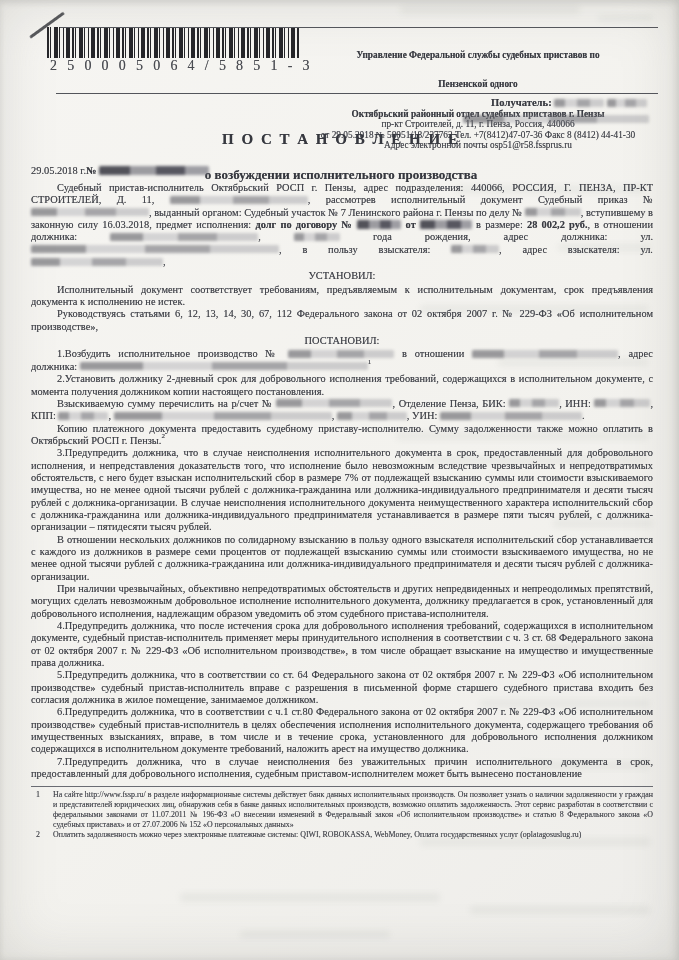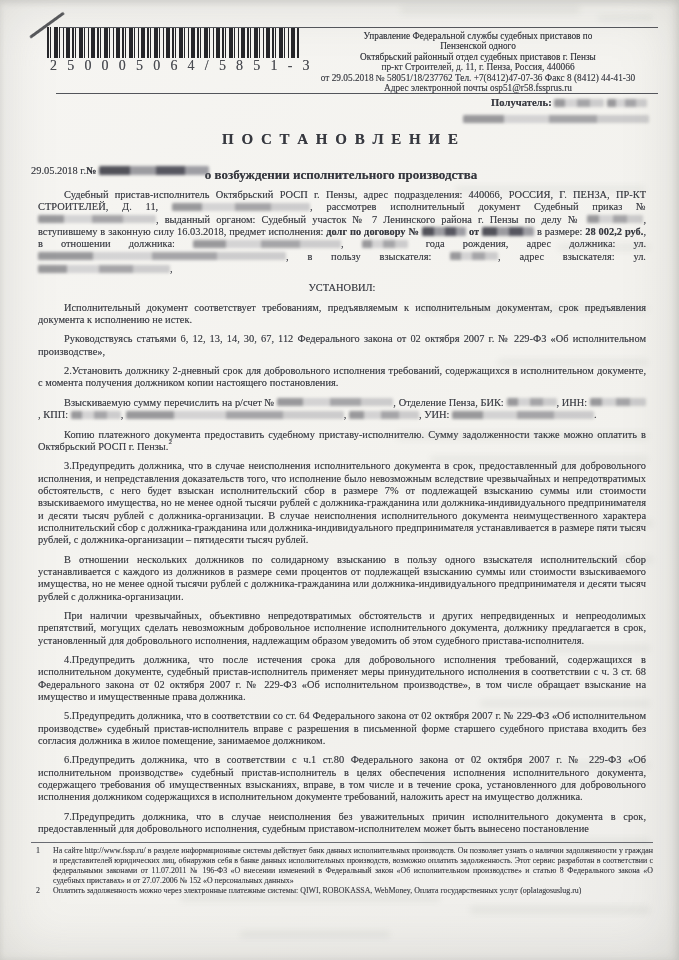--- a/index.html
+++ b/index.html
@@ -29,33 +29,33 @@
       #26262a 19px 23px,transparent 23px 25px);
     filter:blur(.25px);}
   .barcode-num{position:absolute;left:50px;top:58px;width:250px;font-size:14px;letter-spacing:10.2px;
     white-space:nowrap;color:#4a4c52;}
   
   .rule{position:absolute;height:1px;background:#53555b;}
   .rule-top{left:60px;top:27px;width:598px;}
   .rule-bottom{left:56px;top:93px;width:602px;}
   .hdr{position:absolute;left:298px;top:31px;width:360px;text-align:center;
     font-size:9.3px;line-height:10.4px;color:#43454c;}
-  .hdr .b{font-weight:normal;color:#393b42;}
+  .hdr .b{font-weight:bold;color:#393b42;margin-top:19px;}
   
   .recipient-row1{position:absolute;right:32px;top:97px;text-align:right;font-size:10.6px;white-space:nowrap;font-family:Liberation Serif, serif;}
   .recipient-row2{position:absolute;right:30px;top:110px;text-align:right;white-space:nowrap;}
   
   .titleblock{position:absolute;left:30px;top:131px;width:622px;text-align:center;}
   .title{font-size:15px;font-weight:bold;letter-spacing:2px;color:#36383f;}
   .subtitle{font-size:13px;font-weight:bold;margin-top:19px;color:#36383f;}
   
   .daterow{position:absolute;left:31px;top:165px;width:623px;display:flex;justify-content:flex-start;font-size:10.4px;}
   
   .body{position:absolute;left:31px;top:182px;width:622px;font-size:10.4px;line-height:12.35px;text-align:justify;}
-  .body p{margin:7px;text-indent:26px;}
+  .body p{margin:0;text-indent:26px;}
   .body p.center{text-align:center;text-indent:0;margin:1.5px 0;}
   sup{font-size:7px;line-height:0;position:relative;top:-1px;}
   
   .rd{display:inline-block;height:8px;border-radius:1.5px;vertical-align:middle;transform:translateY(-1px);
     background:linear-gradient(90deg,rgba(96,96,103,.62) 0 22%,rgba(152,152,159,.35) 22% 46%,rgba(108,108,116,.58) 46% 72%,rgba(145,145,152,.4) 72% 100%);
     filter:blur(1.5px);}
   .rd.d{height:8.5px;
     background:linear-gradient(90deg,rgba(52,52,62,.85) 0 28%,rgba(96,96,107,.6) 28% 52%,rgba(58,58,70,.85) 52% 78%,rgba(100,100,112,.6) 78% 100%);}
   
   .fn-sep{border:0;border-top:1px solid #6a6c73;margin:5px 0 3px;width:100%;}
@@ -119,20 +119,22 @@
   <div class="daterow txt">
     <span>29.05.2018 г.</span>
     <span><span class="bold">№ </span><span class="rd d" style="width: 110px;"></span></span>
   </div>
 
   <div class="body txt">
     <p><span>Судебный пристав-исполнитель Октябрьский РОСП г. Пензы, адрес подразделения: 440066, РОССИЯ, Г. ПЕНЗА, ПР-КТ СТРОИТЕЛЕЙ, Д. 11, </span><span class="rd" style="width: 138px;"></span><span>, рассмотрев исполнительный документ Судебный приказ № </span><span class="rd" style="width: 118px;"></span><span>, выданный органом: Судебный участок № 7 Ленинского района г. Пензы по делу № </span><span class="rd" style="width: 56px;"></span><span>, вступившему в законную силу 16.03.2018, предмет исполнения: </span><span class="bold">долг по договору № </span><span class="rd d" style="width: 44px;"></span><span class="bold"> от </span><span class="rd d" style="width: 52px;"></span><span> в размере: </span><span class="bold">28 002,2 руб.</span><span>, в отношении должника: </span><span class="rd" style="width: 148px;"></span><span>, </span><span class="rd" style="width: 46px;"></span><span> года рождения, адрес должника: ул. </span><span class="rd" style="width: 248px;"></span><span>, в пользу взыскателя: </span><span class="rd" style="width: 48px;"></span><span>, адрес взыскателя: ул. </span><span class="rd" style="width: 132px;"></span><span>,</span></p>
     <p class="center">УСТАНОВИЛ:</p>
     <p><span>Исполнительный документ соответствует требованиям, предъявляемым к исполнительным документам, срок предъявления документа к исполнению не истек.</span></p>
     <p><span>Руководствуясь статьями 6, 12, 13, 14, 30, 67, 112 Федерального закона от 02 октября 2007 г. № 229-ФЗ «Об исполнительном производстве»,</span></p>
+    <p class="center">ПОСТАНОВИЛ:</p>
+    <p><span>1.Возбудить исполнительное производство № </span><span class="rd" style="width: 106px;"></span><span> в отношении </span><span class="rd" style="width: 146px;"></span><span>, адрес должника: </span><span class="rd" style="width: 288px;"></span><sup>1</sup></p>
     <p><span>2.Установить должнику 2-дневный срок для добровольного исполнения требований, содержащихся в исполнительном документе, с момента получения должником копии настоящего постановления.</span></p>
     <p><span>Взыскиваемую сумму перечислить на р/счет № </span><span class="rd" style="width: 116px;"></span><span>, Отделение Пенза, БИК: </span><span class="rd" style="width: 50px;"></span><span>, ИНН: </span><span class="rd" style="width: 56px;"></span><span>, КПП: </span><span class="rd" style="width: 50px;"></span><span>, </span><span class="rd" style="width: 218px;"></span><span>, </span><span class="rd" style="width: 70px;"></span><span>, УИН: </span><span class="rd" style="width: 142px;"></span><span>.</span></p>
     <p><span>Копию платежного документа предоставить судебному приставу-исполнителю. Сумму задолженности также можно оплатить в Октябрьский РОСП г. Пензы.</span><sup>2</sup></p>
     <p><span>3.Предупредить должника, что в случае неисполнения исполнительного документа в срок, предоставленный для добровольного исполнения, и непредставления доказательств того, что исполнение было невозможным вследствие чрезвычайных и непредотвратимых обстоятельств, с него будет взыскан исполнительский сбор в размере 7% от подлежащей взысканию суммы или стоимости взыскиваемого имущества, но не менее одной тысячи рублей с должника-гражданина или должника-индивидуального предпринимателя и десяти тысяч рублей с должника-организации. В случае неисполнения исполнительного документа неимущественного характера исполнительский сбор с должника-гражданина или должника-индивидуального предпринимателя устанавливается в размере пяти тысяч рублей, с должника-организации – пятидесяти тысяч рублей.</span></p>
     <p><span>В отношении нескольких должников по солидарному взысканию в пользу одного взыскателя исполнительский сбор устанавливается с каждого из должников в размере семи процентов от подлежащей взысканию суммы или стоимости взыскиваемого имущества, но не менее одной тысячи рублей с должника-гражданина или должника-индивидуального предпринимателя и десяти тысяч рублей с должника-организации.</span></p>
     <p><span>При наличии чрезвычайных, объективно непредотвратимых обстоятельств и других непредвиденных и непреодолимых препятствий, могущих сделать невозможным добровольное исполнение исполнительного документа, должнику предлагается в срок, установленный для добровольного исполнения, надлежащим образом уведомить об этом судебного пристава-исполнителя.</span></p>
     <p><span>4.Предупредить должника, что после истечения срока для добровольного исполнения требований, содержащихся в исполнительном документе, судебный пристав-исполнитель применяет меры принудительного исполнения в соответствии с ч. 3 ст. 68 Федерального закона от 02 октября 2007 г. № 229-ФЗ «Об исполнительном производстве», в том числе обращает взыскание на имущество и имущественные права должника.</span></p>
     <p><span>5.Предупредить должника, что в соответствии со ст. 64 Федерального закона от 02 октября 2007 г. № 229-ФЗ «Об исполнительном производстве» судебный пристав-исполнитель вправе с разрешения в письменной форме старшего судебного пристава входить без согласия должника в жилое помещение, занимаемое должником.</span></p>
     <p><span>6.Предупредить должника, что в соответствии с ч.1 ст.80 Федерального закона от 02 октября 2007 г. № 229-ФЗ «Об исполнительном производстве» судебный пристав-исполнитель в целях обеспечения исполнения исполнительного документа, содержащего требования об имущественных взысканиях, вправе, в том числе и в течение срока, установленного для добровольного исполнения должником содержащихся в исполнительном документе требований, наложить арест на имущество должника.</span></p>
     <p><span>7.Предупредить должника, что в случае неисполнения без уважительных причин исполнительного документа в срок, предоставленный для добровольного исполнения, судебным приставом-исполнителем может быть вынесено постановление</span></p>

